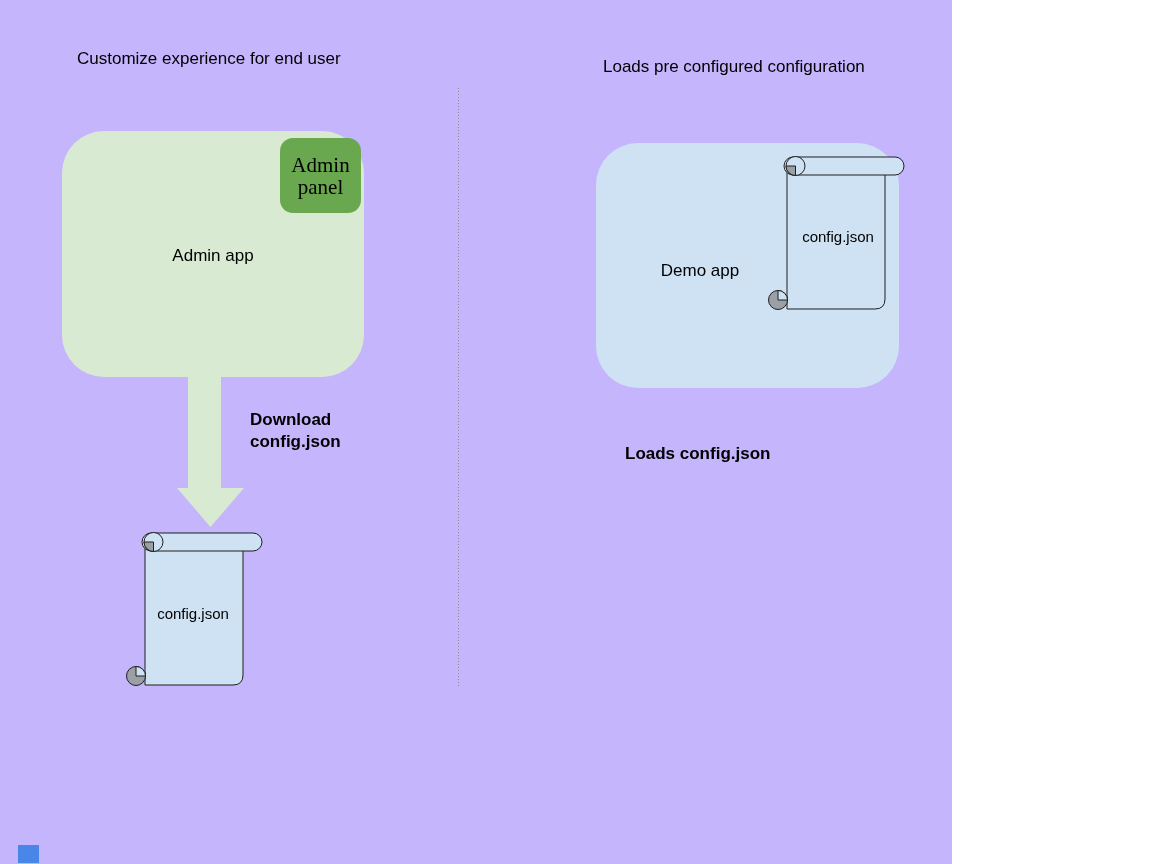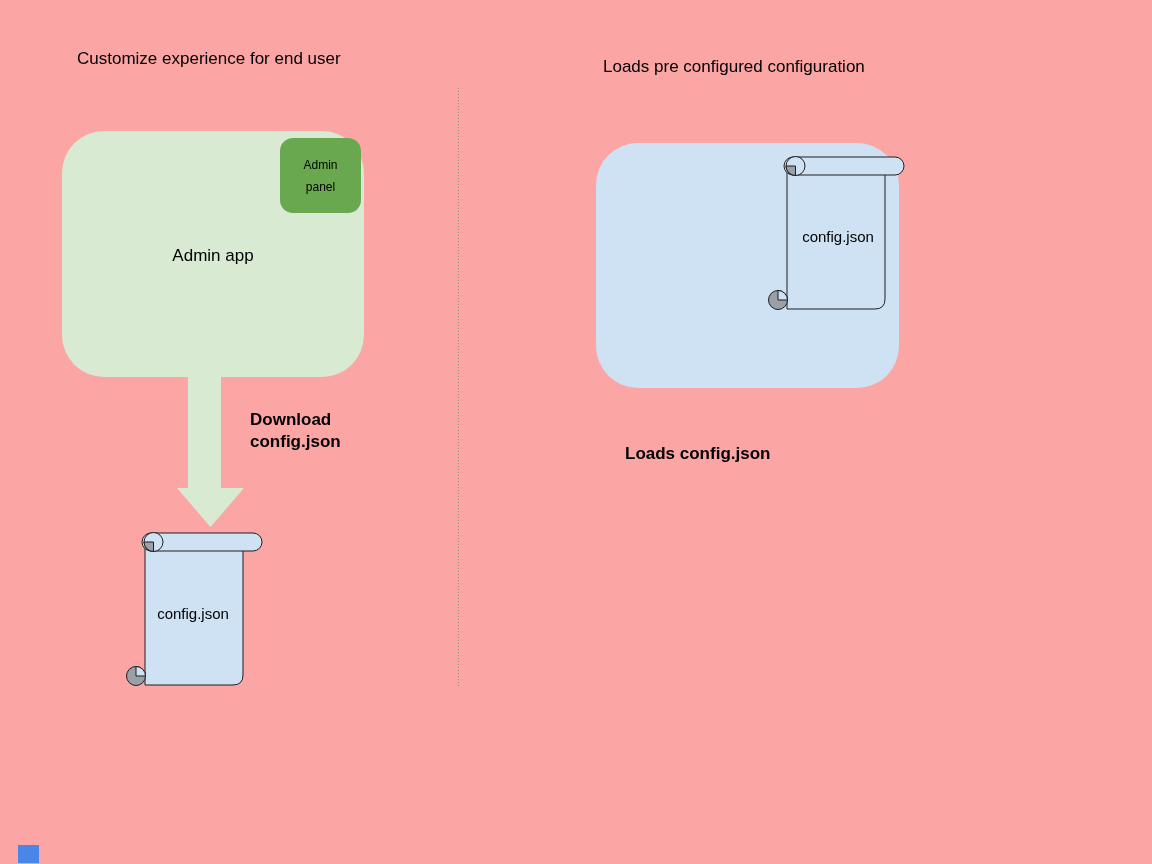--- a/index.html
+++ b/index.html
@@ -1,21 +1,21 @@
 <!DOCTYPE html>
 <html><head>
 <meta charset="utf-8">
 <style>
   * { margin: 0; padding: 0; box-sizing: border-box; }
   html, body { background: #ffffff; }
   #canvas {
     position: relative;
-    width: 1152px;
+    width: 952px;
     height: 864px;
-    background: #fca5a5;
+    background: #c4b5fd;
     overflow: hidden;
     font-family: "Liberation Sans", "DejaVu Sans", sans-serif;
     color: #000000;
   }
   .abs { position: absolute; }
   .section-title {
     font-size: 17px;
     line-height: 21px;
     color: #000000;
     white-space: nowrap;
@@ -44,21 +44,21 @@
   
   #admin-app-box {
     left: 62px; top: 131px; width: 302px; height: 246px;
     background: #d9ead3; border-radius: 42px;
   }
   #admin-panel-box {
     left: 280px; top: 138px; width: 81px; height: 75px;
     background: #6aa84f; border-radius: 13px;
     display: flex; align-items: center; justify-content: center;
   }
-  #admin-panel-box .app-label { font-size: 12px; line-height: 22px; }
+  #admin-panel-box .app-label { font-size: 21px; line-height: 22px; font-family: Liberation Serif, serif; }
   #demo-app-box {
     left: 596px; top: 143px; width: 303px; height: 245px;
     background: #cfe2f3; border-radius: 42px;
   }
   #divider {
     left: 458px; top: 88px; width: 1px; height: 599px;
     background: repeating-linear-gradient(to bottom, #8c8c8c 0 1px, transparent 1px 3px);
   }
   .scroll-shape .sfill { fill: #cfe2f3; stroke: #1f1f1f; stroke-width: 1; }
   .scroll-shape .curl-gray { fill: #9aa0a6; stroke: #1f1f1f; stroke-width: 1; }
@@ -101,20 +101,21 @@
     <path class="curl-gray" d="M30.5,13 L21,13 A9.5,9.5 0 0 0 30.5,22.5 Z"></path>
   </svg>
   <div class="abs file-label" style="left:143px; top:605px; width:100px;">config.json</div>
 
   <div class="abs" id="divider"></div>
 
   <div class="abs section-title" style="left:603px; top:56px;">Loads pre configured configuration</div>
 
   <div class="abs" id="demo-app-box"></div>
 
+  <div class="abs app-label" style="left:596px; top:260px; width:208px;">Demo app</div>
 
   <svg class="abs scroll-shape" style="left:765px; top:153px;" width="145" height="160" viewBox="0 0 145 160">
     <path class="sfill" d="M22,13 H120 V146 Q120,156 110,156 H22 Z"></path>
     <circle class="curl-gray" cx="13" cy="147" r="9.5"></circle>
     <path class="sfill" d="M13,147 L22.5,147 A9.5,9.5 0 0 0 13,137.5 Z"></path>
     <rect class="sfill" x="19" y="4" width="120" height="18" rx="9"></rect>
     <circle class="sfill" cx="30.5" cy="13" r="9.5"></circle>
     <path class="curl-gray" d="M30.5,13 L21,13 A9.5,9.5 0 0 0 30.5,22.5 Z"></path>
   </svg>
   <div class="abs file-label" style="left:788px; top:228px; width:100px;">config.json</div>

